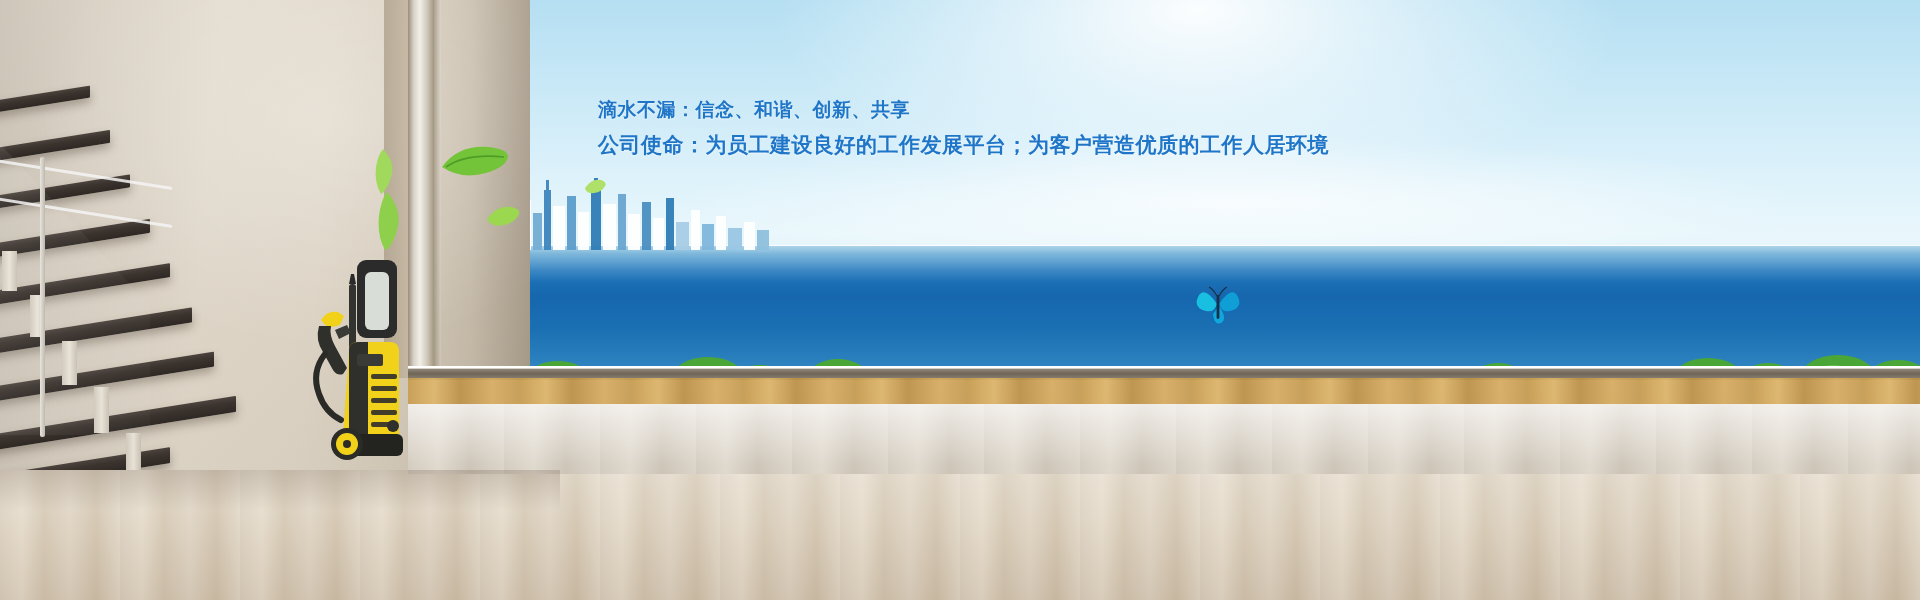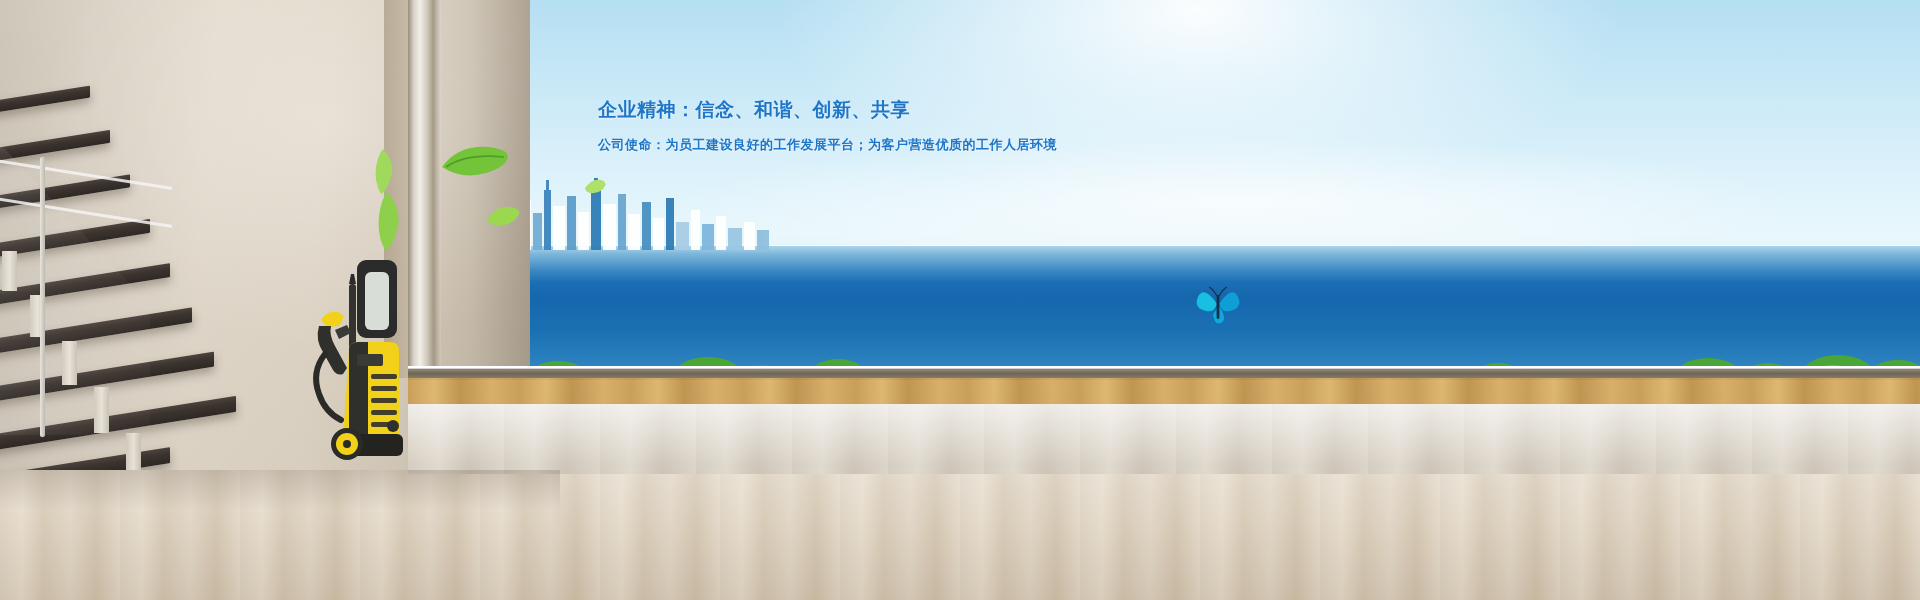--- a/index.html
+++ b/index.html
@@ -107,21 +107,21 @@
 
   
   .copy {
     position:absolute; left:598px; top:92px; z-index:9;
     color:#1f76c8;
     font-weight:700;
     letter-spacing:0.5px;
     text-shadow:0 1px 2px rgba(255,255,255,0.55);
   }
   .copy .line { font-size:19px; line-height:35px; white-space:nowrap; }
-  .copy .line.l4 { font-size:13px; }
+  .copy .line.l4 { font-size:21px; }
 
   
   .floor {
     position:absolute; left:0; top:470px; width:1920px; height:130px; z-index:7;
     background:
       linear-gradient(180deg, rgba(255,255,255,0.30) 0%, rgba(255,255,255,0.12) 40%, rgba(120,100,80,0.10) 100%),
       repeating-linear-gradient(90deg,
         #d9cdbb 0px, #e3d8c6 22px, #d2c4ae 44px, #ddd1bf 70px, #cfc0a9 96px, #e0d5c3 120px),
       linear-gradient(180deg,#cfc2ac,#bfae95);
   }
@@ -267,21 +267,21 @@
       <div class="rail-bar" style="left:-20px; top:98px;  width:205px; transform:rotate(9deg);"></div>
       <div class="rail-post" style="left:50px; top:62px; height:280px;"></div>
     </div>
   </div>
 
   <div class="frame-reveal"></div>
   <div class="frame-left"></div>
   <div class="frame-left-inner"></div>
 
   <div class="copy">
-    <div class="line l1">企业精神：信念、和谐、创新、共享</div>
+    <div class="line l1">滴水不漏：信念、和谐、创新、共享</div>
     <div class="line l4">公司使命：为员工建设良好的工作发展平台；为客户营造优质的工作人居环境</div>
   </div>
 
   <div class="floor"></div>
   <div class="floor-right"></div>
   <div class="sill"></div>
   <div class="wood-band"></div>
   <div class="floor-gloss"></div>
   <div class="floor-shadow-left"></div>
 

